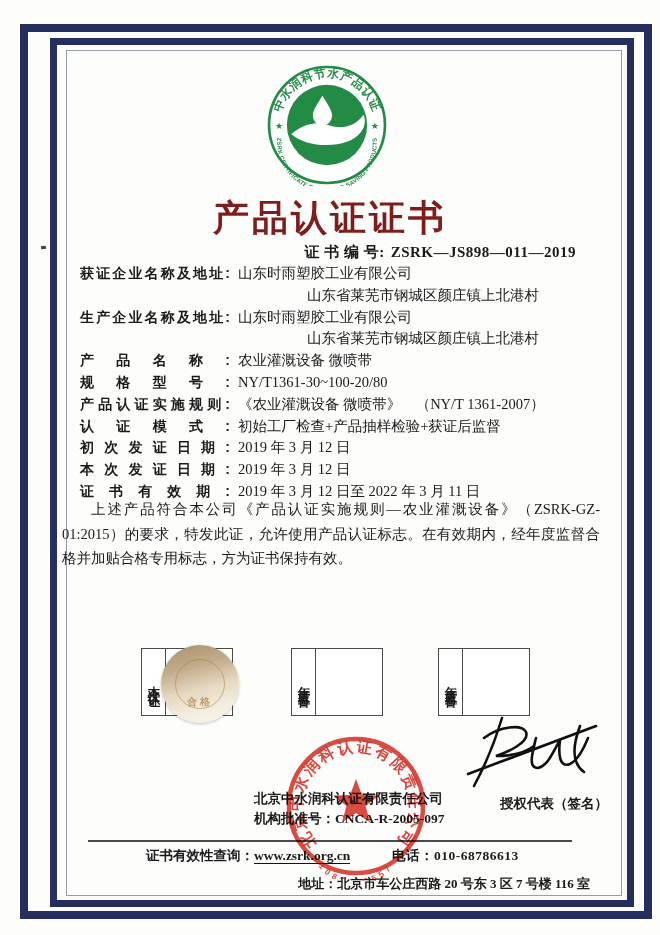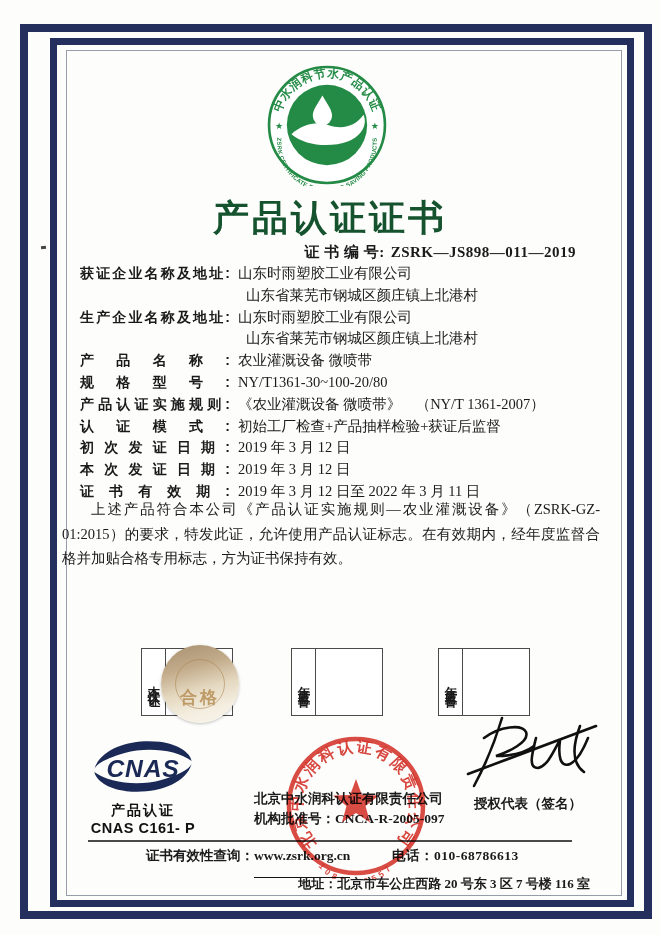--- a/index.html
+++ b/index.html
@@ -8,59 +8,59 @@
   
   .frame-outer{position:absolute;left:20px;top:24px;right:8px;bottom:16px;border:8px solid #252f5e;}
   .frame-mid{position:absolute;left:50px;top:38px;right:26px;bottom:28px;border:7px solid #252f5e;}
   .frame-thin{position:absolute;left:66px;top:50px;right:38px;bottom:39px;border:1.5px solid #979da8;}
   .artifact{position:absolute;left:41px;top:246px;width:5px;height:3px;background:#444;transform:rotate(-8deg);}
   
   .seal{position:absolute;left:266px;top:64px;width:122px;height:122px;}
   
   .title{position:absolute;left:0;top:194px;width:100%;text-align:center;
          font-family:"Liberation Sans","DejaVu Sans",sans-serif;font-weight:900;
-         font-size:36px;letter-spacing:3px;color:#14532d;}
+         font-size:36px;letter-spacing:3px;color:#7f1d1d;}
   .certno{position:absolute;top:243px;right:84px;font-size:15px;font-weight:bold;letter-spacing:.5px;}
   .certno .lbl{margin-right:6px;}
   
   .fields{position:absolute;left:80px;top:263px;width:520px;font-size:14.5px;line-height:21.8px;}
   .f-label{display:inline-block;width:150px;text-align:justify;text-align-last:justify;
            font-family:"Liberation Sans","DejaVu Sans",sans-serif;font-weight:bold;font-size:14px;vertical-align:top;}
   .f-value{margin-left:8px;}
-  .cont{padding-left:158px;}
+  .cont{padding-left:158px;text-align:center;}
   
   .statement{position:absolute;left:62px;top:497px;width:538px;font-size:14.5px;line-height:24.5px;
              text-indent:2em;text-align:justify;}
   
   .ibox{position:absolute;top:648px;width:90px;height:66px;border:1.5px solid #4a4a4a;background:#fff;display:flex;}
   .ibox .strip{width:23px;border-right:1px solid #4a4a4a;display:flex;align-items:center;justify-content:center;}
   .ibox .vlabel{writing-mode:vertical-rl;text-orientation:upright;font-size:12.5px;font-weight:bold;
                 letter-spacing:3px;font-family:"Liberation Sans","DejaVu Sans",sans-serif;}
   .box1{left:141px;} .box2{left:291px;} .box3{left:438px;}
   .sticker{position:absolute;left:161px;top:645px;width:78px;height:78px;border-radius:50%;
            background:linear-gradient(165deg,#a8906f 0%,#c2ab8a 30%,#e4d8c0 55%,#f4eee0 78%,#f9f5ec 100%);
            box-shadow:0 1px 3px rgba(0,0,0,.25);z-index:3;display:flex;align-items:flex-end;justify-content:center;}
   .sticker::before{content:"";position:absolute;left:14px;top:14px;right:14px;bottom:14px;border-radius:50%;
            border:1px solid rgba(170,130,75,.55);}
-  .sticker .stxt{color:#b68f55;font-weight:bold;font-size:17px;letter-spacing:3px;margin-bottom:14px;
+  .sticker .stxt{color:#b68f55;font-weight:bold;font-size:10px;letter-spacing:3px;margin-bottom:14px;
            font-family:"Liberation Sans","DejaVu Sans",sans-serif;opacity:.85;}
   
   .cnas{position:absolute;left:80px;top:737px;width:126px;text-align:center;}
   .cnas .cap1{font-family:"Liberation Sans","DejaVu Sans",sans-serif;font-weight:bold;font-size:14px;letter-spacing:2px;margin-top:2px;color:#111;}
   .cnas .cap2{font-family:"Liberation Sans","DejaVu Sans",sans-serif;font-weight:bold;font-size:14.5px;letter-spacing:.5px;color:#111;}
   .issuer{position:absolute;left:254px;top:789px;width:230px;font-size:13.5px;font-weight:bold;line-height:20px;z-index:2;}
   .stamp{position:absolute;left:283px;top:733px;width:146px;height:146px;z-index:5;
          mix-blend-mode:multiply;opacity:.93;pointer-events:none;}
   .signature{position:absolute;left:438px;top:712px;width:172px;height:82px;z-index:2;}
-  .sig-cap{position:absolute;left:448px;top:795px;width:160px;text-align:center;font-size:13.5px;font-weight:bold;}
+  .sig-cap{position:absolute;left:448px;top:795px;width:160px;text-align:right;font-size:13.5px;font-weight:bold;}
   
   .sepline{position:absolute;left:88px;top:840px;width:484px;height:1.5px;background:#4a4a4a;}
   .footer-row{position:absolute;left:0;top:847px;width:660px;font-size:13.5px;font-weight:bold;}
   .query{position:absolute;left:146px;top:0;}
-  .website{border-bottom:1.5px solid #111;padding-bottom:14px;}
+  .website{border-bottom:1.5px solid #111;padding-bottom:0;}
   .phone{position:absolute;left:382px;top:0;letter-spacing:.5px;padding-left:10px;}
   .address{position:absolute;left:60px;top:875px;width:530px;text-align:right;font-size:13px;font-weight:bold;}
 </style>
 </head>
 <body>
 
 <div class="page">
 
   <div class="frame-outer"></div>
   <div class="frame-mid"></div>
@@ -141,29 +141,20 @@
   </div>
   <div class="ibox box3">
     <div class="strip">
       <span class="vlabel">年度监督</span>
     </div>
   </div>
   <div class="sticker">
     <span class="stxt">合格</span>
   </div>
 
-  <div class="cnas">
-    <svg viewBox="0 0 150 74" width="120" height="59">
-      <path fill="#1b2956" d="M14,40 C22,14 60,2 96,6 C120,9 134,20 136,30 C118,16 80,12 52,20 C32,26 18,32 14,40 Z"></path>
-      <path fill="#1b2956" d="M136,34 C128,60 90,72 54,68 C30,65 16,54 14,44 C32,58 70,62 98,54 C118,48 132,42 136,34 Z"></path>
-      <text x="75" y="50" text-anchor="middle" font-size="31" font-style="italic" font-weight="bold" fill="#1b2956" letter-spacing="1" font-family="Liberation Sans, DejaVu Sans, sans-serif">CNAS</text>
-    </svg>
-    <div class="cap1">产品认证</div>
-    <div class="cap2">CNAS C161- P</div>
-  </div>
 
   <div class="issuer">
     <div>北京中水润科认证有限责任公司</div>
     <div>机构批准号：CNCA-R-2005-097</div>
   </div>
 
   <div class="stamp">
     <svg viewBox="0 0 146 146" width="146" height="146">
       <circle cx="73" cy="73" r="67" fill="none" stroke="#d3281f" stroke-width="4.5" opacity="0.9"></circle>
       <path id="stampRing" d="M 34.8,111.2 A 54,54 0 1 1 111.2,111.2" fill="none"></path>

